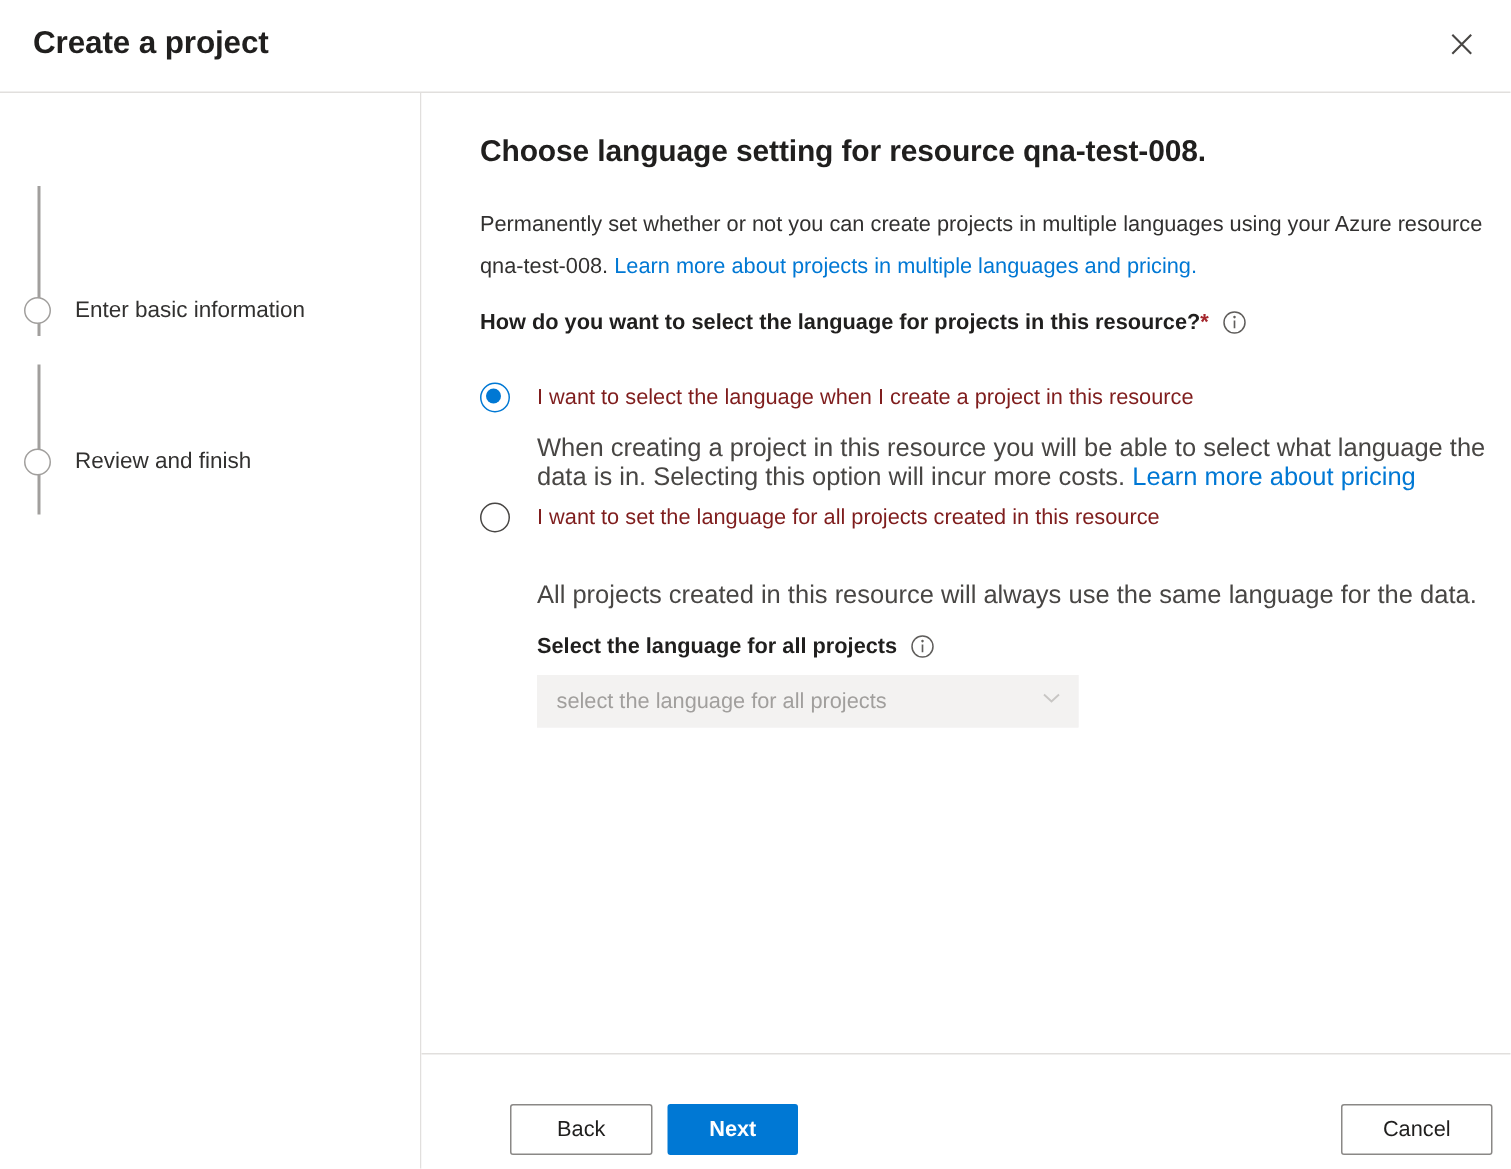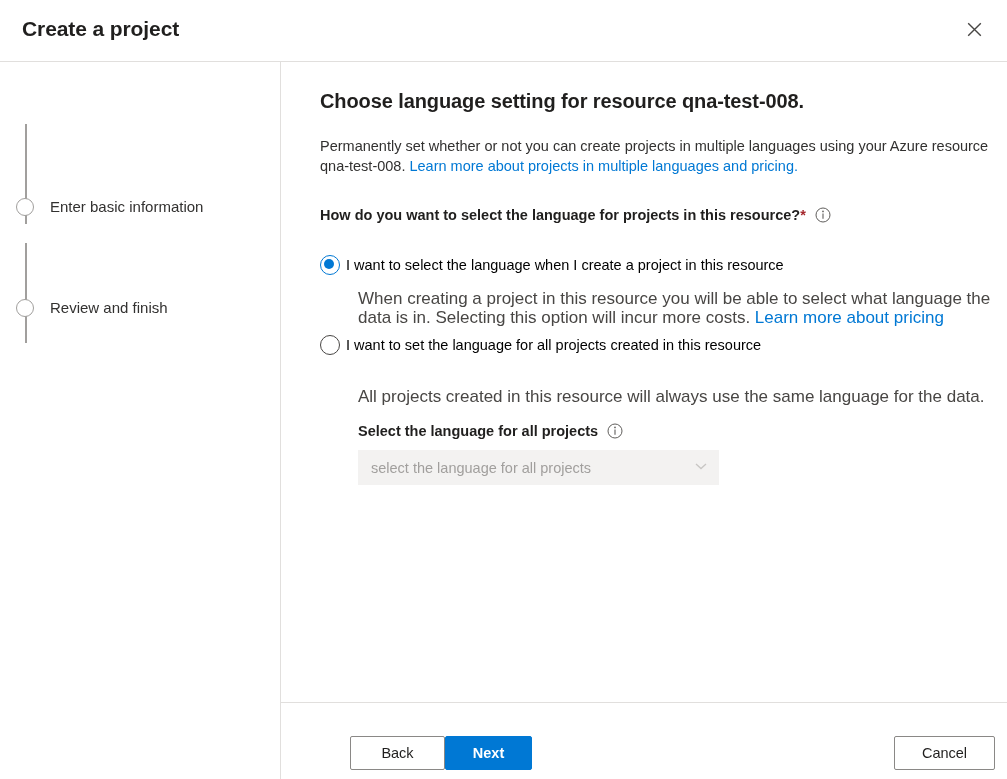--- a/index.html
+++ b/index.html
@@ -104,21 +104,21 @@
     font-size: 20px;
     font-weight: 600;
     color: #201f1e;
     letter-spacing: -0.1px;
   }
   #main-description {
     position: absolute;
     left: 39px; top: 74px;
     width: 675px;
     font-size: 14.5px;
-    line-height: 20px;
+    line-height: 28px;
     color: #323130;
   }
   a.link {
     color: #0078d4;
     text-decoration: none;
     cursor: pointer;
   }
 
   #question-row {
     position: absolute;
@@ -166,24 +166,24 @@
     position: absolute;
     left: 3.4px; top: 3.4px;
     width: 10px; height: 10px;
     border-radius: 50%;
     background: #0078d4;
   }
   .radio-mark.unchecked {
     border: 1.6px solid #484644;
   }
   .radio-text {
-    margin-left: 6px;
+    margin-left: 18px;
     font-size: 14.5px;
     line-height: 20px;
-    color: #000000;
+    color: #7f1d1d;
     white-space: nowrap;
     text-align: right;
   }
   .radio-help {
     position: absolute;
     left: 77px;
     font-size: 17px;
     line-height: 19px;
     color: #484644;
     width: 640px;
@@ -239,21 +239,21 @@
     background: #ffffff;
     border: 1px solid #8a8886;
     color: #201f1e;
   }
   .btn-primary {
     background: #0078d4;
     border: 1px solid #0078d4;
     color: #ffffff;
     font-weight: 600;
   }
-  #back-button   { left: 69px;  top: 33px; width: 95px; }
+  #back-button   { left: 59px;  top: 33px; width: 95px; }
   #next-button   { left: 164px; top: 33px; width: 87px; }
   #cancel-button { left: 613px; top: 33px; width: 101px; }
 </style>
 </head>
 <body>
 
 <div id="titlebar">
   <div id="dialog-title">Create a project</div>
   <button id="close-button">
     <span>

